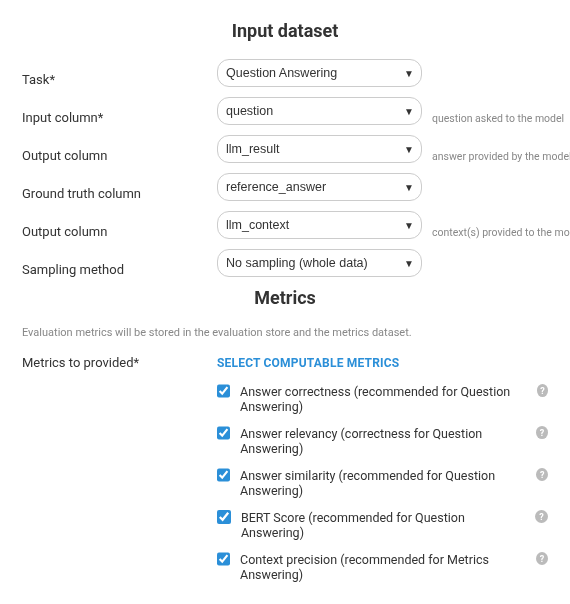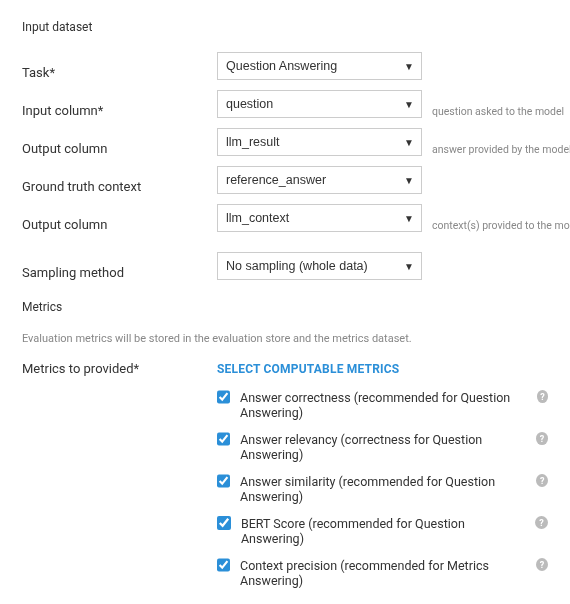--- a/index.html
+++ b/index.html
@@ -5,24 +5,25 @@
   * { box-sizing: border-box; margin: 0; padding: 0; }
   body {
     font-family: -apple-system, BlinkMacSystemFont, "Segoe UI", Roboto, Arial, sans-serif;
     font-size: 13px;
     color: #333;
     background: #fff;
     padding: 20px 22px;
     width: 570px;
   }
   h3.section-title {
-    font-size: 12px;
-    font-weight: 400;
+    font-size: 18px;
+    font-weight: 700;
     color: #333;
     margin-bottom: 18px;
+    text-align: center;
   }
   .form-row {
     display: flex;
     align-items: flex-end;
     margin-bottom: 10px;
     min-height: 28px;
   }
   .form-label {
     width: 195px;
     flex-shrink: 0;
@@ -33,21 +34,21 @@
     position: relative;
     width: 205px;
     flex-shrink: 0;
   }
   .select-wrap select {
     width: 100%;
     height: 28px;
     padding: 4px 24px 4px 8px;
     font-size: 12.5px;
     border: 1px solid #ccc;
-    border-radius: 0;
+    border-radius: 12px;
     background: #fff;
     appearance: none;
     -webkit-appearance: none;
     color: #333;
     cursor: pointer;
   }
   .select-wrap .caret {
     position: absolute;
     right: 8px;
     top: 50%;
@@ -55,21 +56,21 @@
     pointer-events: none;
     font-size: 10px;
     color: #333;
   }
   .hint {
     font-size: 10.5px;
     color: #888;
     margin-left: 10px;
     white-space: nowrap;
   }
-  .spacer-above { margin-top: 20px; }
+  .spacer-above { }
   .section-sub {
     font-size: 11px;
     color: #888;
     margin-bottom: 16px;
   }
   .metrics-row {
     display: flex;
     align-items: flex-start;
   }
   .metrics-col {
@@ -145,21 +146,21 @@
   <div class="select-wrap">
     <select>
       <option>llm_result</option>
     </select>
     <span class="caret">▼</span>
   </div>
   <div class="hint">answer provided by the model (optional)</div>
 </div>
 
 <div class="form-row">
-  <div class="form-label">Ground truth context</div>
+  <div class="form-label">Ground truth column</div>
   <div class="select-wrap">
     <select>
       <option>reference_answer</option>
     </select>
     <span class="caret">▼</span>
   </div>
 </div>
 
 <div class="form-row">
   <div class="form-label">Output column</div>

